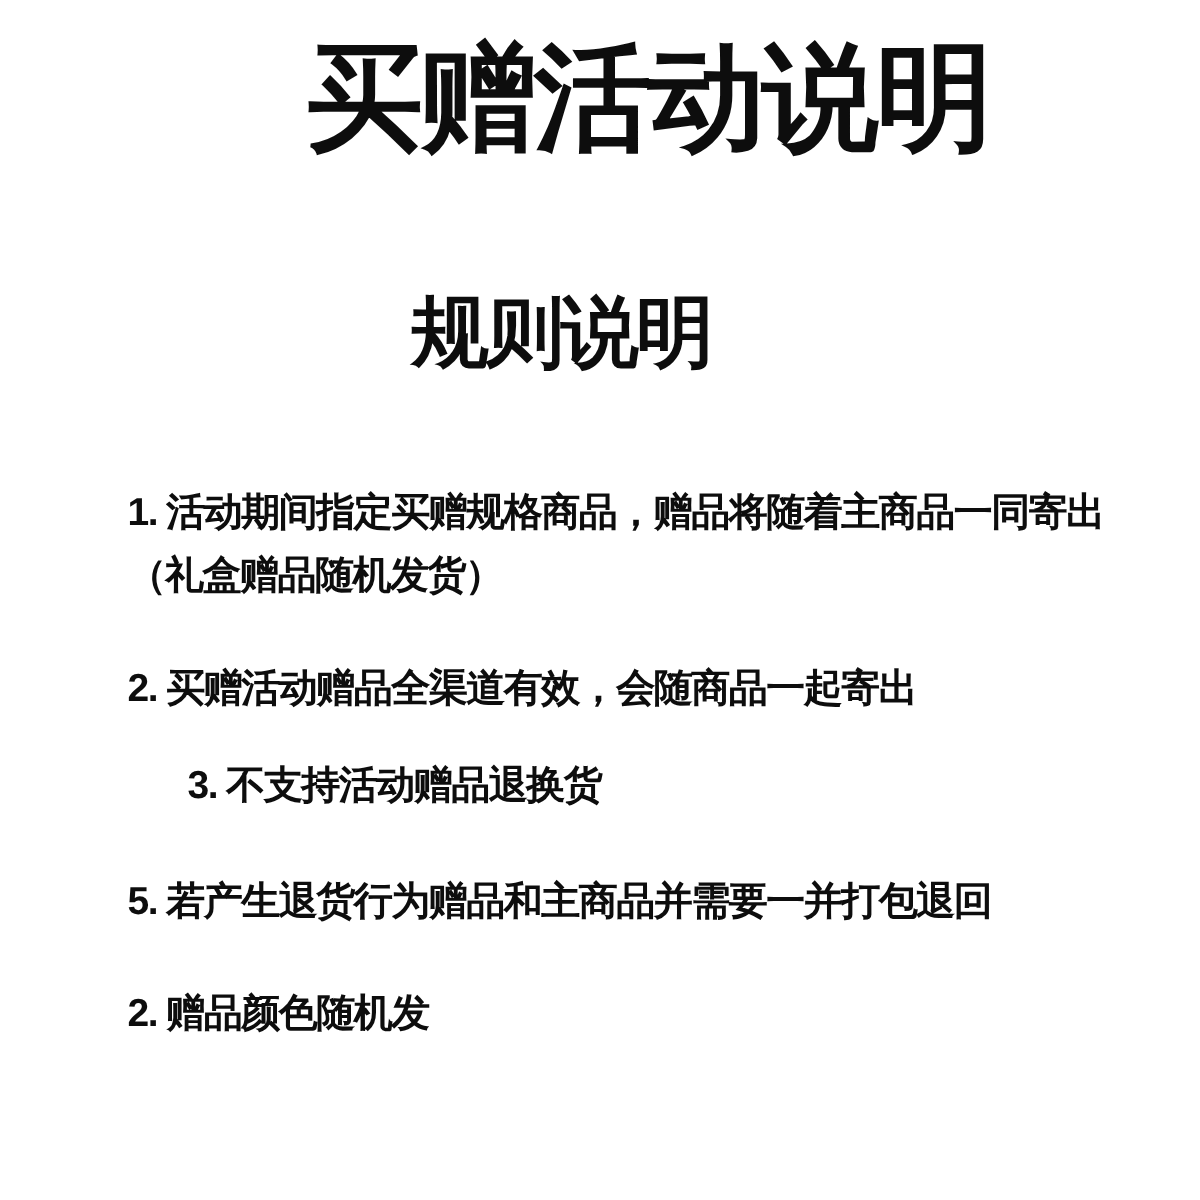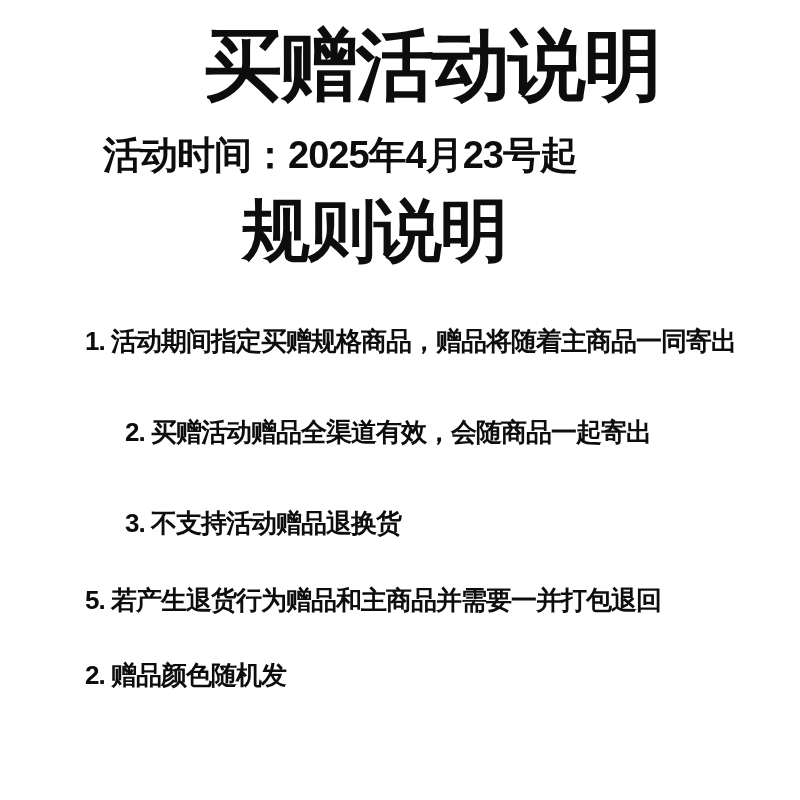--- a/index.html
+++ b/index.html
@@ -37,49 +37,49 @@
     left: 103px;
     font-size: 38px;
     letter-spacing: -1px;
   }
   .rules-heading {
     top: 196px;
     left: 0;
     right: 0;
     text-align: center;
     padding-right: 52px;
-    font-size: 68px;
+    font-size: 52px;
     font-weight: 800;
     letter-spacing: -2px;
   }
   .rule {
     left: 85px;
     font-size: 26px;
     letter-spacing: -1px;
   }
   .rule-1      { top: 312px; margin-top: 16px; }
   .rule-1-note { top: 370px; }
-  .rule-2      { top: 419px; margin-left: 40px; }
+  .rule-2      { top: 445px; }
   .rule-3      { top: 510px; margin-left: 40px; }
   .rule-4      { top: 587px; }
   .rule-5      { top: 662px; }
 </style>
 </head>
 <body>
 
 <div class="canvas">
 
   <div class="line main-title">买赠活动说明</div>
 
-  <div class="line activity-time">活动时间：2025年4月23号起</div>
 
   <div class="line rules-heading">规则说明</div>
 
   <div class="line rule rule-1">1. 活动期间指定买赠规格商品，赠品将随着主商品一同寄出</div>
 
+  <div class="line rule rule-1-note">（礼盒赠品随机发货）</div>
 
   <div class="line rule rule-2">2. 买赠活动赠品全渠道有效，会随商品一起寄出</div>
 
   <div class="line rule rule-3">3. 不支持活动赠品退换货</div>
 
   <div class="line rule rule-4">5. 若产生退货行为赠品和主商品并需要一并打包退回</div>
 
   <div class="line rule rule-5">2. 赠品颜色随机发</div>
 
 </div>

